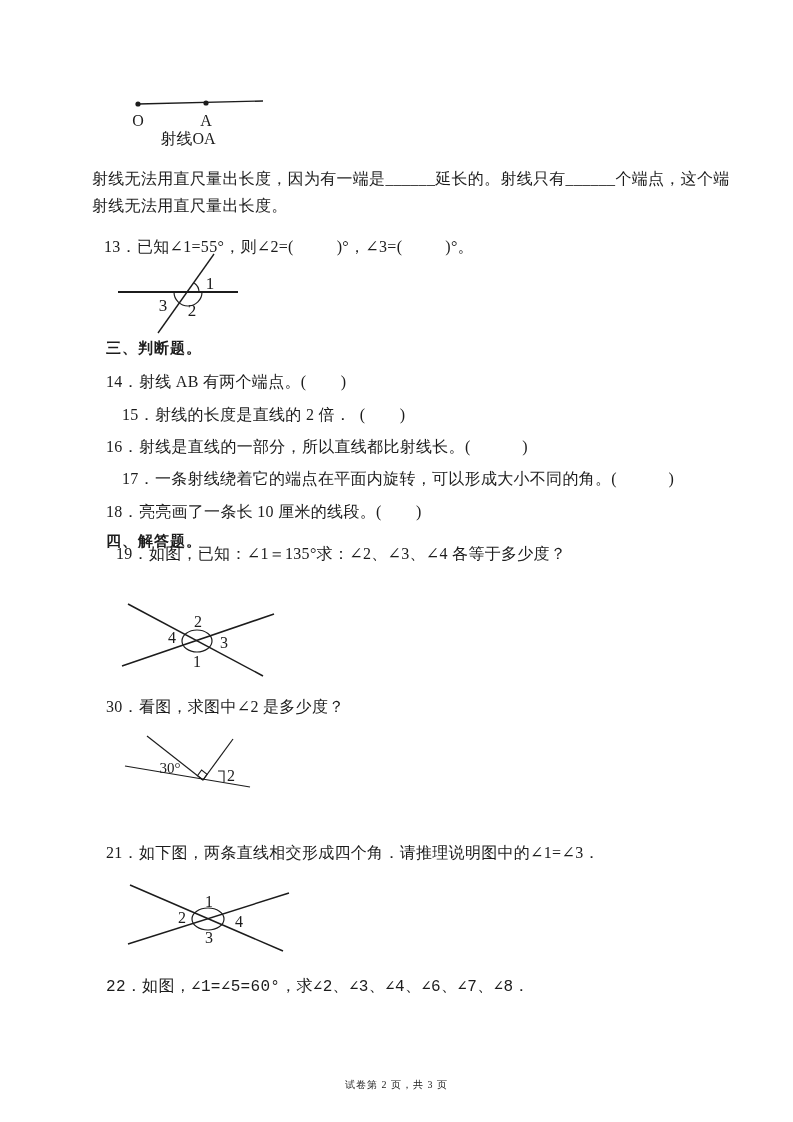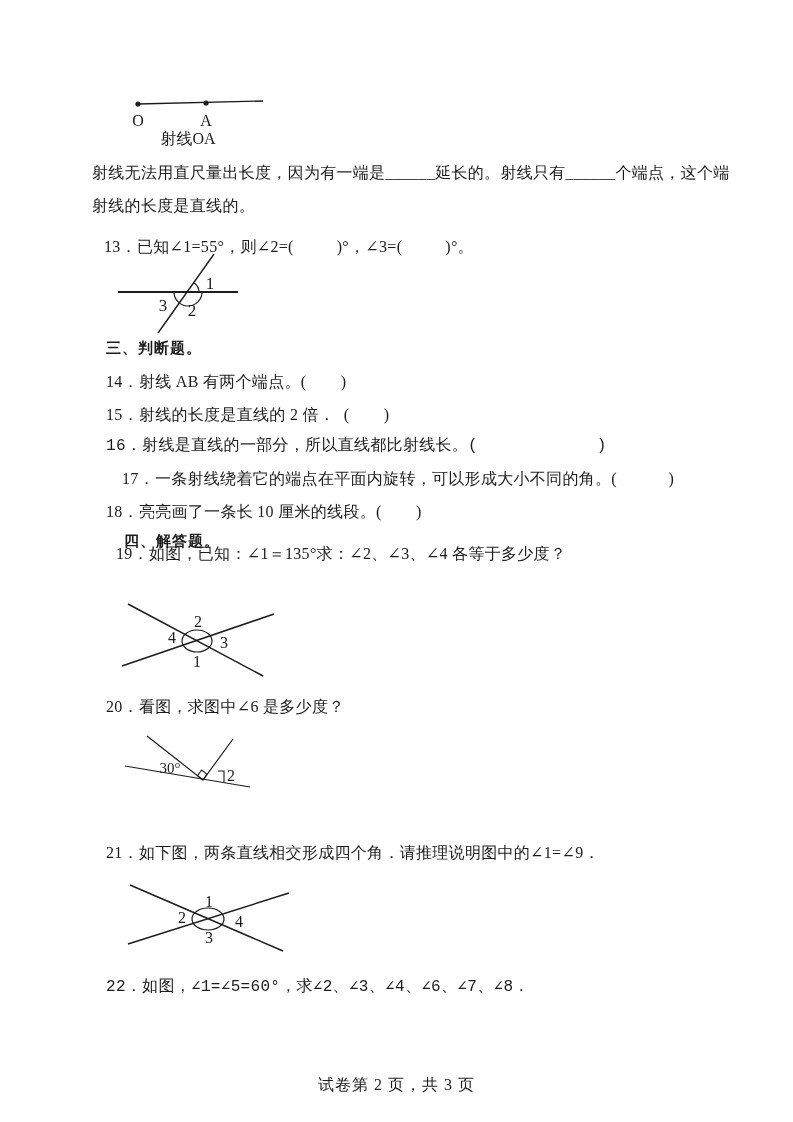--- a/index.html
+++ b/index.html
@@ -21,21 +21,21 @@
   }
   .sec {
     font-weight: bold;
     font-size: 15px;
     letter-spacing: 1px;
   }
   .footer {
     left: 0;
     width: 793px;
     text-align: center;
-    font-size: 16px;
+    font-size: 10px;
     letter-spacing: 1px;
   }
   svg { display: block; }
   svg text {
     font-family: "Liberation Serif", "DejaVu Serif", serif;
     fill: #1c1c1c;
   }
   .ln { stroke: #1c1c1c; fill: none; }
 </style>
 </head>
@@ -43,70 +43,70 @@
 
 <svg class="abs" style="left:100px; top:88px;" width="180" height="60" viewBox="0 0 180 60">
   <line class="ln" x1="38" y1="16" x2="163" y2="13" stroke-width="1.4"></line>
   <circle cx="38" cy="16" r="2.6" fill="#1c1c1c"></circle>
   <circle cx="106" cy="15" r="2.6" fill="#1c1c1c"></circle>
   <text x="38" y="38" font-size="16" text-anchor="middle">O</text>
   <text x="106" y="38" font-size="16" text-anchor="middle">A</text>
   <text x="88" y="56" font-size="16" text-anchor="middle">射线OA</text>
 </svg>
 
-<div class="abs txt" style="left:92px; top:162px;text-align:center;">射线无法用直尺量出长度，因为有一端是______延长的。射线只有______个端点，这个端</div>
-<div class="abs txt" style="left:92px; top:195px;">射线的长度是直线的。</div>
+<div class="abs txt" style="left:92px; top:168px;text-align:center;">射线无法用直尺量出长度，因为有一端是______延长的。射线只有______个端点，这个端</div>
+<div class="abs txt" style="left:92px; top:195px;">射线无法用直尺量出长度。</div>
 
 <div class="abs txt" style="left:104px; top:236px;">13．已知∠1=55°，则∠2=(          )°，∠3=(          )°。</div>
 
 <svg class="abs" style="left:110px; top:248px;" width="140" height="92" viewBox="0 0 140 92">
   <line class="ln" x1="8" y1="44" x2="128" y2="44" stroke-width="2.2"></line>
   <line class="ln" x1="48" y1="85" x2="104" y2="6" stroke-width="1.4"></line>
   <path class="ln" d="M 84.2 34.9 A 11 11 0 0 1 89 44" stroke-width="1.2"></path>
   <path class="ln" d="M 64 44 A 14 14 0 0 0 92 44" stroke-width="1.2"></path>
   <text x="100" y="41" font-size="17" text-anchor="middle">1</text>
   <text x="53" y="63" font-size="17" text-anchor="middle">3</text>
   <text x="82" y="68" font-size="17" text-anchor="middle">2</text>
 </svg>
 
 <div class="abs txt sec" style="left:106px; top:338px;">三、判断题。</div>
 
 <div class="abs txt" style="left:106px; top:371px;">14．射线 AB 有两个端点。(        )</div>
-<div class="abs txt" style="left:106px; top:404px;">15．射线的长度是直线的 2 倍．  (        )</div>
-<div class="abs txt" style="left:106px; top:436px;font-family:Liberation Mono, monospace;">16．射线是直线的一部分，所以直线都比射线长。(            )</div>
+<div class="abs txt" style="left:122px; top:404px;">15．射线的长度是直线的 2 倍．  (        )</div>
+<div class="abs txt" style="left:106px; top:436px;">16．射线是直线的一部分，所以直线都比射线长。(            )</div>
 <div class="abs txt" style="left:106px; top:468px;margin-left:16px;">17．一条射线绕着它的端点在平面内旋转，可以形成大小不同的角。(            )</div>
 <div class="abs txt" style="left:106px; top:501px;">18．亮亮画了一条长 10 厘米的线段。(        )</div>
 
-<div class="abs txt sec" style="left:124px; top:531px;text-align:center;">四、解答题。</div>
+<div class="abs txt sec" style="left:106px; top:531px;text-align:center;">四、解答题。</div>
 
 <div class="abs txt" style="left:106px; top:543px;margin-left:10px;">19．如图，已知：∠1＝135°求：∠2、∠3、∠4 各等于多少度？</div>
 
 <svg class="abs" style="left:115px; top:598px;" width="165" height="85" viewBox="0 0 165 85">
   <line class="ln" x1="13" y1="6" x2="148" y2="78" stroke-width="1.5"></line>
   <line class="ln" x1="7" y1="68" x2="159" y2="16" stroke-width="1.5"></line>
   <ellipse class="ln" cx="82" cy="43" rx="15" ry="11" stroke-width="1.2"></ellipse>
   <text x="83" y="29" font-size="16" text-anchor="middle">2</text>
   <text x="57" y="45" font-size="16" text-anchor="middle">4</text>
   <text x="109" y="50" font-size="16" text-anchor="middle">3</text>
   <text x="82" y="69" font-size="16" text-anchor="middle">1</text>
 </svg>
 
-<div class="abs txt" style="left:106px; top:696px;">20．看图，求图中∠6 是多少度？</div>
+<div class="abs txt" style="left:106px; top:696px;">30．看图，求图中∠2 是多少度？</div>
 
 <svg class="abs" style="left:115px; top:728px;" width="150" height="70" viewBox="0 0 150 70">
   <line class="ln" x1="10" y1="38" x2="135" y2="59" stroke-width="1.2"></line>
   <line class="ln" x1="32" y1="8" x2="88" y2="52" stroke-width="1.2"></line>
   <line class="ln" x1="118" y1="11" x2="88" y2="52" stroke-width="1.2"></line>
   <polygon class="ln" points="88,52 82.5,47.7 86.6,42 92.1,46.4" stroke-width="1.1"></polygon>
   <path class="ln" d="M 103 43 L 109 43 L 109 54" stroke-width="1.1"></path>
   <text x="55" y="45" font-size="15" text-anchor="middle">30°</text>
   <text x="116" y="53" font-size="16" text-anchor="middle">2</text>
 </svg>
 
-<div class="abs txt" style="left:106px; top:842px;">21．如下图，两条直线相交形成四个角．请推理说明图中的∠1=∠9．</div>
+<div class="abs txt" style="left:106px; top:842px;">21．如下图，两条直线相交形成四个角．请推理说明图中的∠1=∠3．</div>
 
 <svg class="abs" style="left:120px; top:882px;" width="175" height="75" viewBox="0 0 175 75">
   <line class="ln" x1="10" y1="3" x2="163" y2="69" stroke-width="1.5"></line>
   <line class="ln" x1="8" y1="62" x2="169" y2="11" stroke-width="1.5"></line>
   <ellipse class="ln" cx="88" cy="37" rx="16" ry="11" stroke-width="1.2"></ellipse>
   <text x="89" y="25" font-size="16" text-anchor="middle">1</text>
   <text x="62" y="41" font-size="16" text-anchor="middle">2</text>
   <text x="119" y="45" font-size="16" text-anchor="middle">4</text>
   <text x="89" y="61" font-size="16" text-anchor="middle">3</text>
 </svg>

